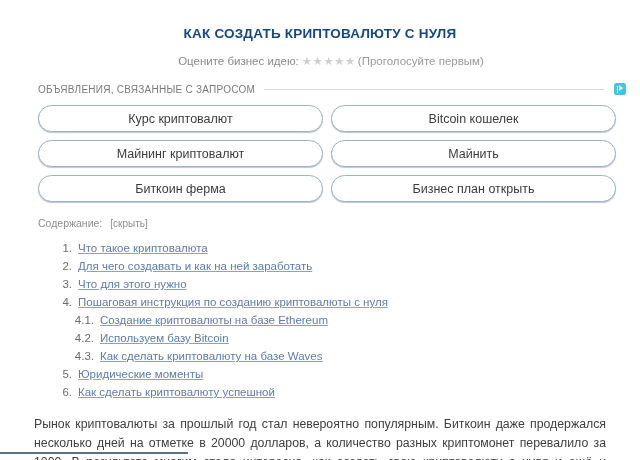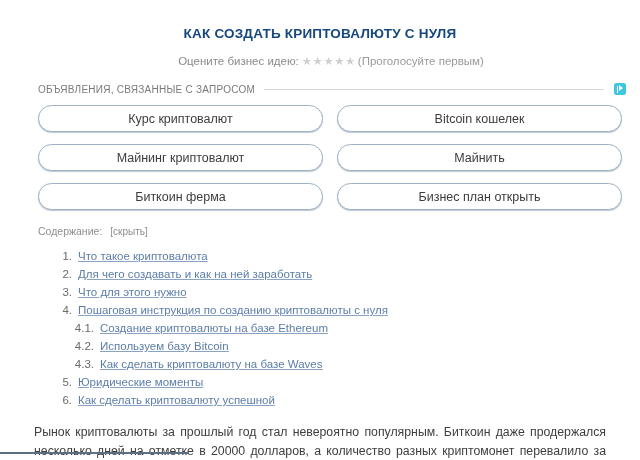--- a/index.html
+++ b/index.html
@@ -98,20 +98,21 @@
     border-top: 3.6px solid transparent;
     border-bottom: 3.6px solid transparent;
   }
 
   .ads-grid {
     margin-top: 9px;
     display: grid;
     grid-template-columns: 285px 285px;
     column-gap: 14px;
     row-gap: 12px;
+    gap: 8px;
   }
   .ad-pill {
     height: 27px;
     border: 1px solid #9fb2c4;
     border-radius: 16px;
     background: #ffffff;
     box-shadow: 0 1px 1px rgba(40,70,110,0.30);
     display: flex;
     align-items: center;
     justify-content: center;

